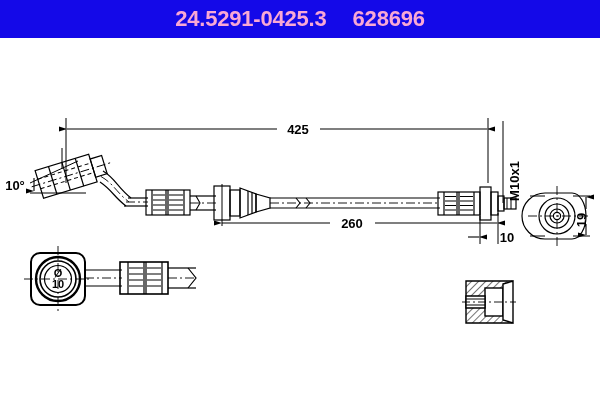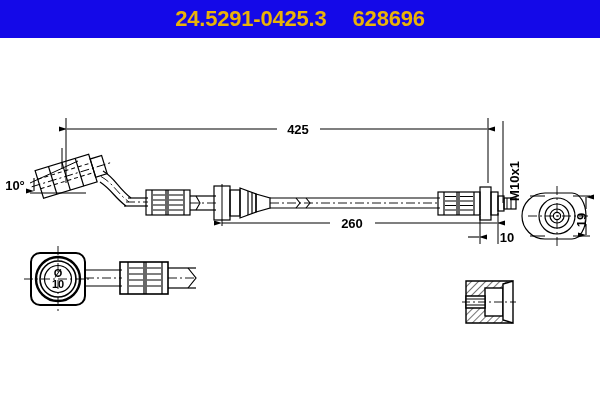--- a/index.html
+++ b/index.html
@@ -25,21 +25,21 @@
     top: 0;
     width: 600px;
     height: 38px;
     background: #1409e8;
     display: flex;
     align-items: center;
     justify-content: center;
     gap: 26px;
   }
   .header-text {
-    color: #eab308;
+    color: #f9a8d4;
     font-family: "Liberation Sans", sans-serif;
     font-weight: bold;
     font-size: 22px;
     letter-spacing: -0.2px;
     line-height: 38px;
     white-space: nowrap;
   }
   #drawing-area {
     position: absolute;
     left: 0;

